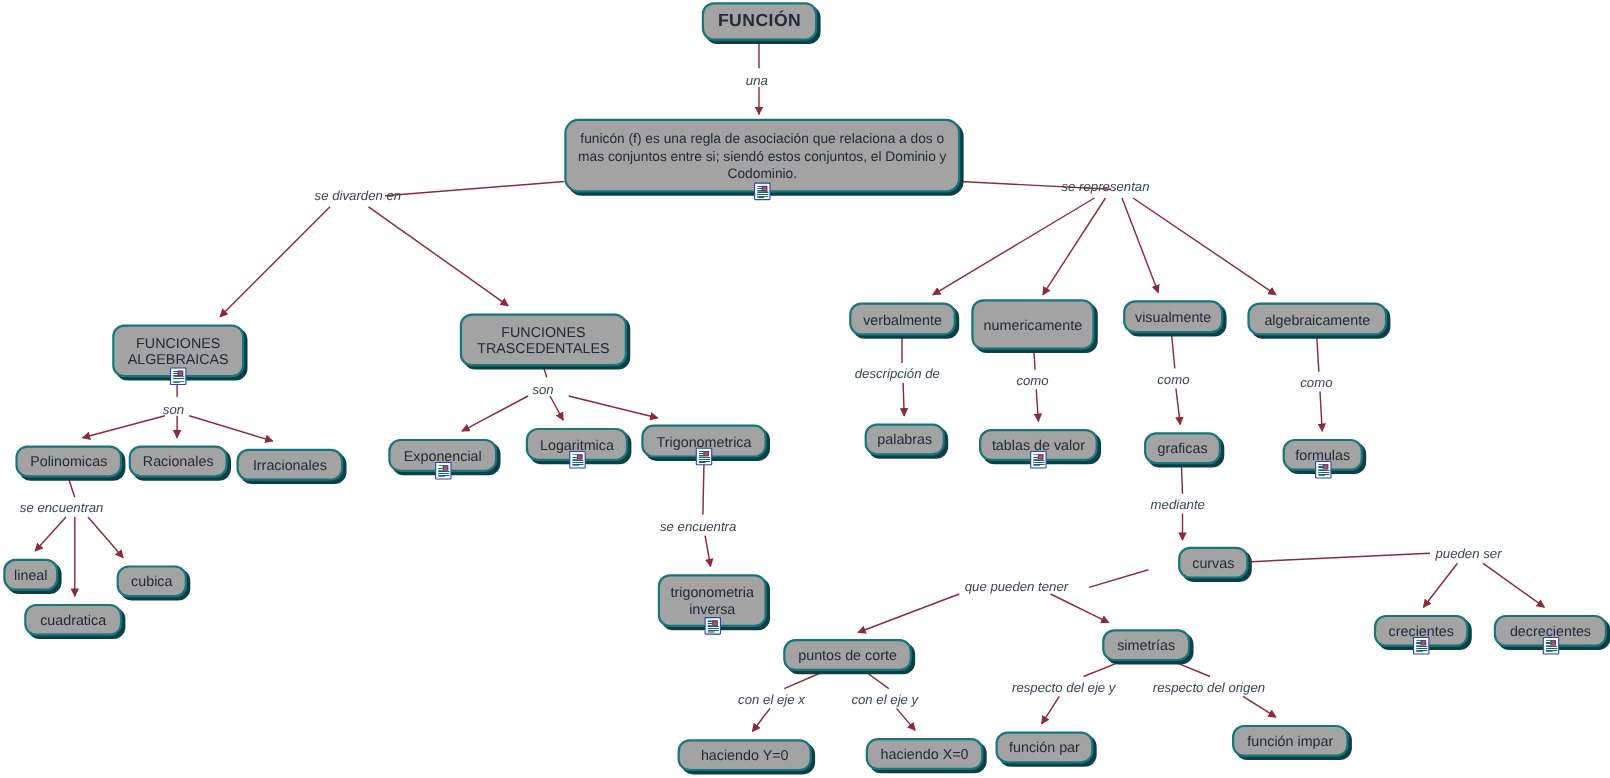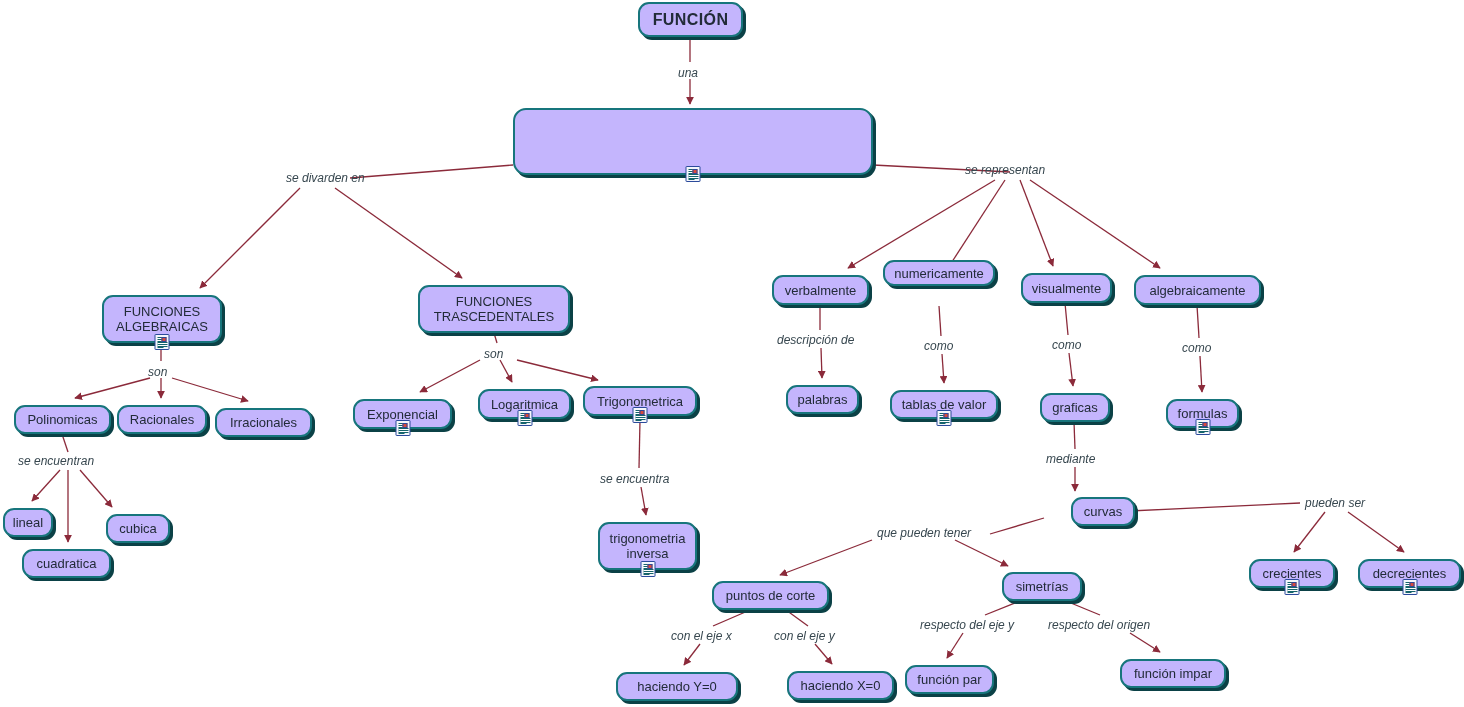--- a/index.html
+++ b/index.html
@@ -22,21 +22,21 @@
     position: absolute;
     left: 0;
     top: 0;
     width: 1464px;
     height: 707px;
     pointer-events: none;
   }
   .node {
     position: absolute;
     box-sizing: border-box;
-    background: #c4b5fd;
+    background: #a3a3a3;
     border: 2px solid #17757c;
     border-radius: 11px;
     color: #222b38;
     font-size: 13px;
     line-height: 15px;
     text-align: center;
     display: flex;
     align-items: center;
     justify-content: center;
     padding: 3px 7px;
@@ -176,20 +176,21 @@
         <path d="M 963,633 L 947,658" stroke="#8b2a3a" stroke-width="1.3" fill="none" marker-end="url(#arrowhead)"></path>
         <path d="M 1066,601 L 1100,615" stroke="#8b2a3a" stroke-width="1.3" fill="none"></path>
         <path d="M 1130,633 L 1160,652" stroke="#8b2a3a" stroke-width="1.3" fill="none" marker-end="url(#arrowhead)"></path>
       </g>
   </svg>
   <div id="nodes-group">
       <div class="node root" style="left: 638px; top: 2px; width: 105px; height: 35px;">
         <span class="node-label">FUNCIÓN</span>
       </div>
       <div class="node def" style="left: 513px; top: 108px; width: 360px; height: 67px;">
+        <span class="node-label">funicón (f) es una regla de asociación que relaciona a dos o mas conjuntos entre si; siendó estos conjuntos, el Dominio y Codominio.</span>
         <span class="node-icon">
           <span class="ico-lines"></span>
           <span class="ico-pic"></span>
           <span class="ico-lines2"></span>
         </span>
       </div>
       <div class="node multiline" style="left: 102px; top: 295px; width: 120px; height: 48px;">
         <span class="node-label">FUNCIONES ALGEBRAICAS</span>
         <span class="node-icon">
           <span class="ico-lines"></span>
@@ -246,21 +247,21 @@
         <span class="node-label">trigonometria inversa</span>
         <span class="node-icon">
           <span class="ico-lines"></span>
           <span class="ico-pic"></span>
           <span class="ico-lines2"></span>
         </span>
       </div>
       <div class="node" style="left: 772px; top: 275px; width: 97px; height: 30px;">
         <span class="node-label">verbalmente</span>
       </div>
-      <div class="node" style="left: 883px; top: 260px; width: 112px; height: 26px;">
+      <div class="node" style="left: 883px; top: 272px; width: 112px; height: 46px;">
         <span class="node-label">numericamente</span>
       </div>
       <div class="node" style="left: 1021px; top: 273px; width: 91px; height: 30px;">
         <span class="node-label">visualmente</span>
       </div>
       <div class="node" style="left: 1134px; top: 275px; width: 127px; height: 30px;">
         <span class="node-label">algebraicamente</span>
       </div>
       <div class="node" style="left: 786px; top: 385px; width: 73px; height: 29px;">
         <span class="node-label">palabras</span>

